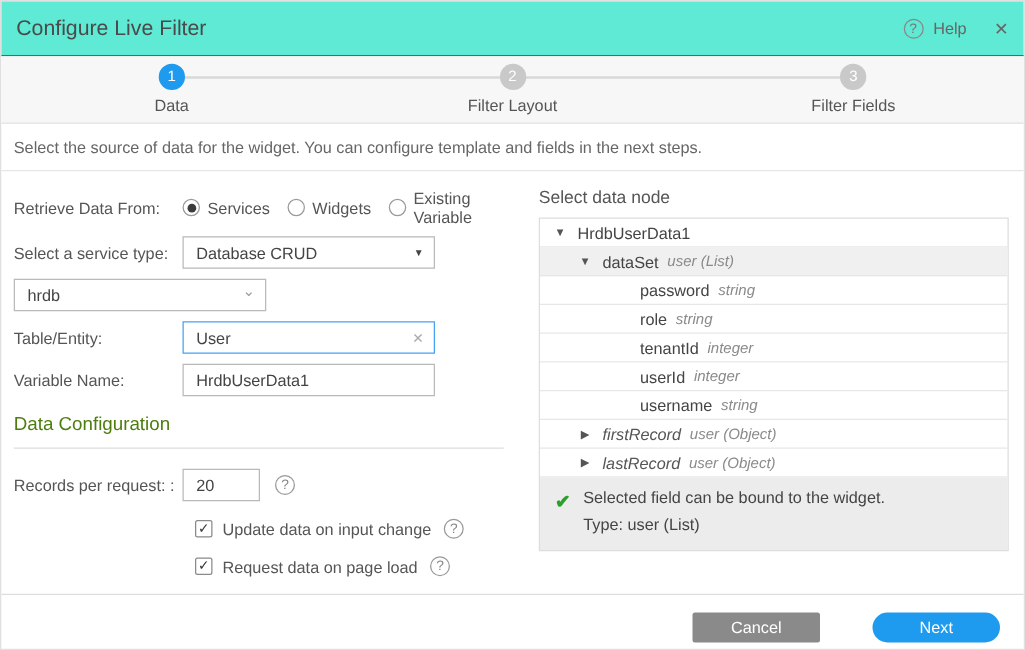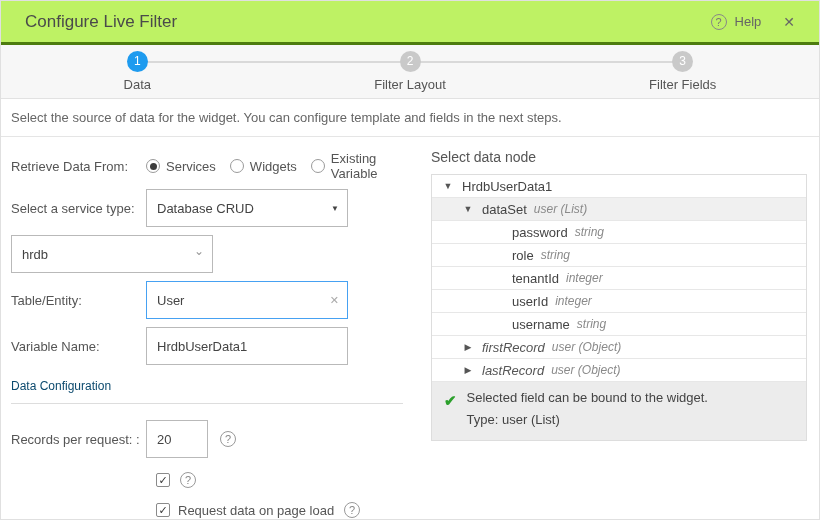--- a/index.html
+++ b/index.html
@@ -1,20 +1,20 @@
 <!DOCTYPE html>
 <html><head>
 <meta charset="utf-8">
 <style>
   * { margin:0; padding:0; box-sizing:border-box; }
   body { font-family:"Liberation Sans", sans-serif; background:#fff; }
   .dialog { width:820px; height:520px; background:#fff; display:flex; flex-direction:column; border:1px solid #e0e0e0; overflow:hidden; }
 
   
-  .titlebar { height:44px; background:#bef264; border-bottom:3px solid #4d7c0f; display:flex; align-items:center; padding:0 24px; flex:none; }
+  .titlebar { height:44px; background:#5eead4; border-bottom:1px solid #4d7c0f; display:flex; align-items:center; padding:0 12px; flex:none; }
   .title { font-size:17px; color:#4a4a4a; font-weight:400; }
   .titlebar-right { margin-left:auto; display:flex; align-items:center; gap:8px; }
   .help-circle { width:16px; height:16px; border:1px solid #888; border-radius:50%; color:#777; font-size:11px; line-height:14px; text-align:center; display:inline-block; }
   .help-text { font-size:13px; color:#666; }
   .close-x { font-size:14px; color:#666; margin-left:14px; cursor:pointer; }
 
   
   .stepper { height:54px; background:#f7f7f7; border-bottom:1px solid #e2e2e2; position:relative; flex:none; }
   .step-line { position:absolute; top:16px; left:16.8%; right:17.2%; height:2px; background:#d9d9d9; }
   .steps { position:relative; display:flex; height:100%; padding-top:6px; }
@@ -30,26 +30,26 @@
   
   .content { flex:1; display:flex; padding:0; }
   .left-panel { width:408px; padding:14px 0 0 10px; }
   .form-row { display:flex; align-items:center; margin-bottom:8px; }
   .form-label { width:135px; font-size:13px; color:#555; flex:none; }
   .radio-group { display:flex; align-items:center; gap:14px; }
   .radio-item { display:flex; align-items:center; gap:6px; cursor:pointer; }
   .radio-circle { width:14px; height:14px; border:1px solid #9a9a9a; border-radius:50%; display:inline-flex; align-items:center; justify-content:center; background:#fff; flex:none; }
   .radio-dot { width:7px; height:7px; border-radius:50%; background:#3c3c3c; }
   .radio-label { font-size:13px; color:#555; }
-  .ctl { width:202px; height:38px; border:1px solid #b9b9b9; background:#fff; display:flex; align-items:center; padding:0 8px 0 10px; font-size:13px; color:#444; position:relative; }
+  .ctl { width:202px; height:26px; border:1px solid #b9b9b9; background:#fff; display:flex; align-items:center; padding:0 8px 0 10px; font-size:13px; color:#444; position:relative; }
   .ctl .caret { margin-left:auto; font-size:8px; color:#444; }
   .ctl .chev { margin-left:auto; font-size:12px; color:#999; margin-top:-6px; }
   .ctl.focused { border:1px solid #46a1f2; }
   .ctl .clear-x { margin-left:auto; font-size:11px; color:#aaa; cursor:pointer; }
-  .section-title { font-size:12px; color:#0c4a6e; margin:14px 0 10px 0; }
+  .section-title { font-size:15px; color:#4d7c0f; margin:14px 0 10px 0; }
   .section-rule { border:none; border-top:1px solid #ddd; width:392px; margin-bottom:16px; }
   .ctl.small { width:62px; }
   .qmark { width:16px; height:16px; border:1px solid #999; border-radius:50%; color:#888; font-size:11px; line-height:14px; text-align:center; display:inline-block; margin-left:12px; flex:none; }
   .check-row { display:flex; align-items:center; margin:0 0 14px 145px; }
   .checkbox { width:14px; height:14px; border:1px solid #8a8a8a; border-radius:2px; background:#fff; color:#333; font-size:11px; line-height:13px; text-align:center; flex:none; cursor:pointer; }
   .check-row .radio-label { margin-left:8px; }
   .check-row .qmark { margin-left:10px; }
   .cb-area { margin-top:14px; }
 
   
@@ -172,20 +172,21 @@
         <div class="form-label">Records per request: :</div>
         <div class="ctl small">
           <span>20</span>
         </div>
         <span class="qmark">?</span>
       </div>
 
       <div class="cb-area">
           <div class="check-row">
             <span class="checkbox">✓</span>
+            <span class="radio-label">Update data on input change</span>
             <span class="qmark">?</span>
           </div>
           <div class="check-row">
             <span class="checkbox">✓</span>
             <span class="radio-label">Request data on page load</span>
             <span class="qmark">?</span>
           </div>
         </div>
 
     </div>

